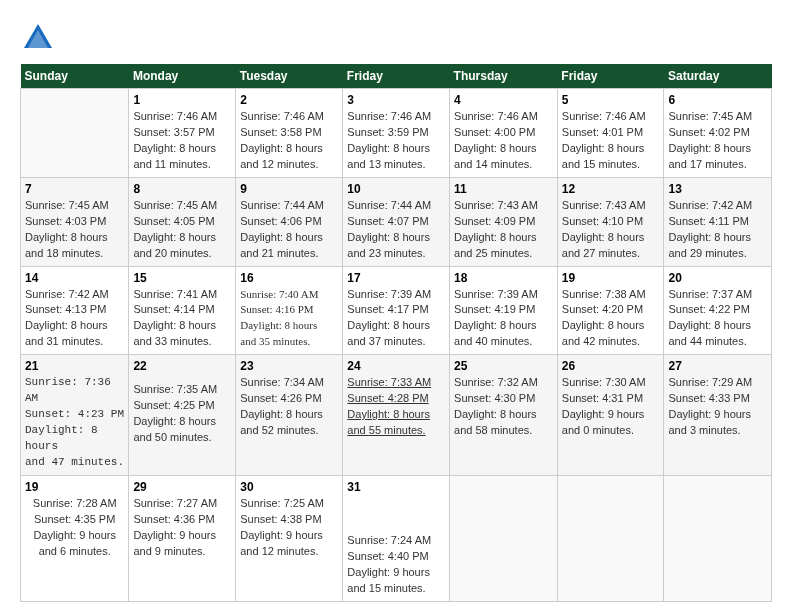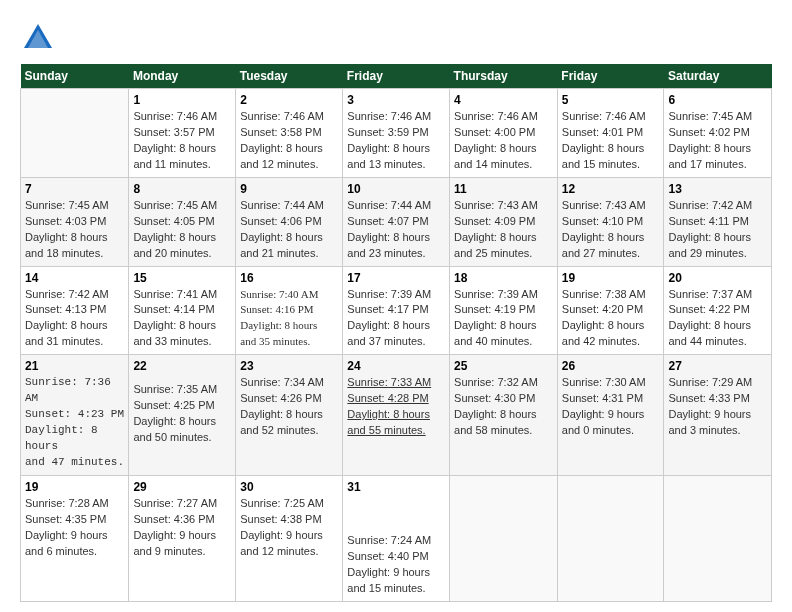--- a/index.html
+++ b/index.html
@@ -327,21 +327,21 @@
             <span class="day-num">27</span>
             <div class="day-info" style="white-space: pre-line;">Sunrise: 7:29 AM
 Sunset: 4:33 PM
 Daylight: 9 hours
 and 3 minutes.</div>
           </td>
         </tr>
         <tr>
           <td>
             <span class="day-num">19</span>
-            <div class="day-info" style="white-space: pre-line;">Sunrise: 7:28 AM
+            <div class="day-info" style="white-space: pre-line; text-align: center;">Sunrise: 7:28 AM
 Sunset: 4:35 PM
 Daylight: 9 hours
 and 6 minutes.</div>
           </td>
           <td>
             <span class="day-num">29</span>
             <div class="day-info" style="white-space: pre-line;">Sunrise: 7:27 AM
 Sunset: 4:36 PM
 Daylight: 9 hours
 and 9 minutes.</div>

